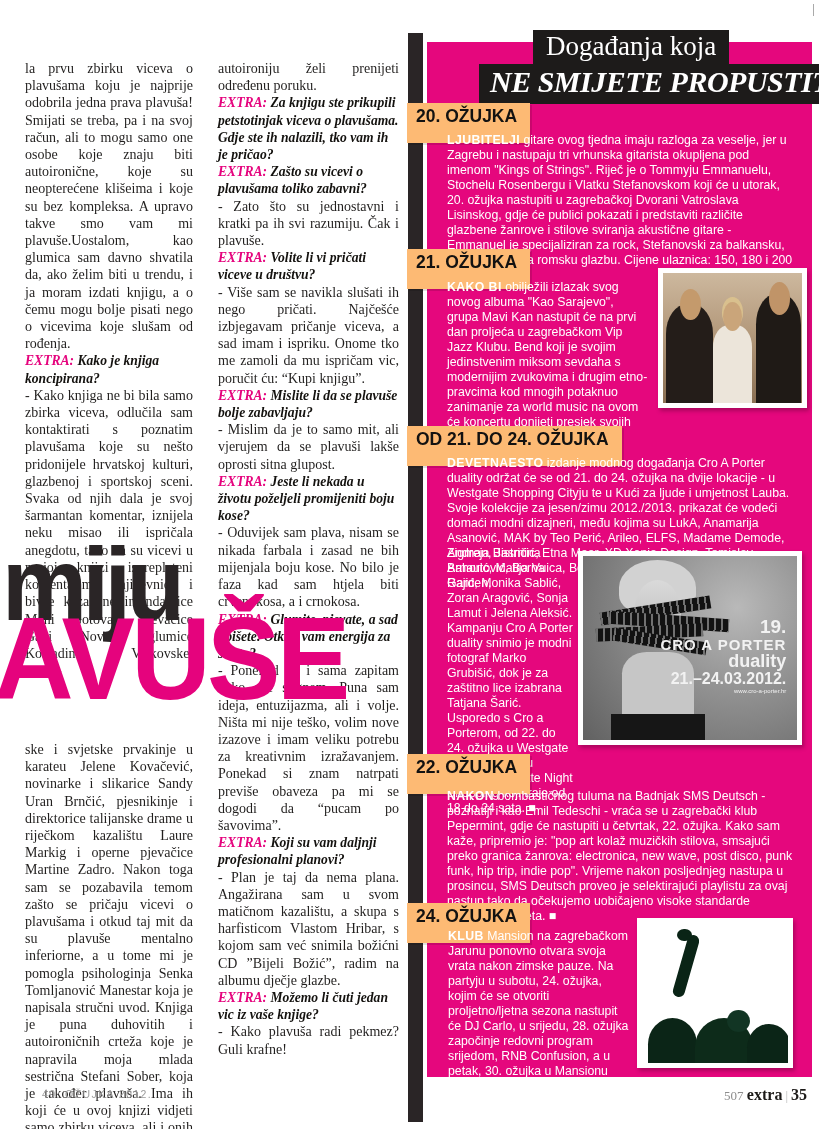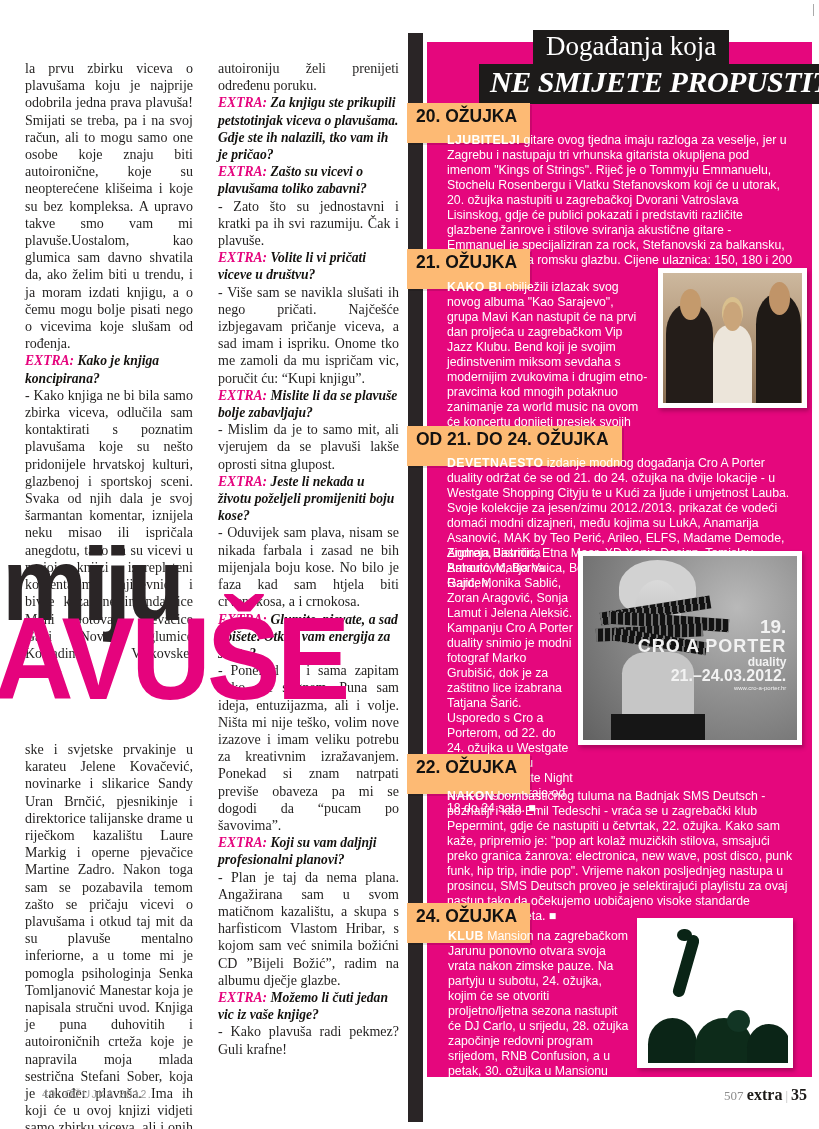--- a/index.html
+++ b/index.html
@@ -79,22 +79,22 @@
   .c-chest{left:18%;top:52%;width:34%;height:34%;background:#c6c6c6;border-radius:34% 34% 0 0;}
   .c-top{left:13%;bottom:0;width:44%;height:14%;background:#161616;}
   .tape{height:7%;background:#121212 repeating-linear-gradient(90deg,rgba(255,255,255,.4) 0 2px,transparent 2px 7px);}
   .tape1{left:8%;top:26%;width:52%;transform:rotate(-9deg);}
   .tape2{left:12%;top:32%;width:56%;transform:rotate(4deg);}
   .tape3{left:6%;top:38%;width:50%;transform:rotate(-3deg);}
   .tape4{left:14%;top:43%;width:44%;transform:rotate(9deg);}
   .poster-text{position:absolute;right:5%;top:33%;text-align:right;color:#f2f2f2;
                font-family:"Liberation Sans",sans-serif;line-height:1.05;}
   .poster-text .pt1{font-size:19px;font-weight:bold;}
-  .poster-text .pt2{font-size:18px;font-weight:bold;letter-spacing:1px;}
-  .poster-text .pt3{font-size:12px;font-weight:bold;}
+  .poster-text .pt2{font-size:15px;font-weight:bold;letter-spacing:1px;}
+  .poster-text .pt3{font-size:18px;font-weight:bold;}
   .poster-text .pt4{font-size:16px;font-weight:bold;}
   .poster-text .pt5{font-size:6px;}
 
   #fig-club .art{background:linear-gradient(200deg,#eefdе9 0%,#b9f0a0 10%,#6cc776 30%,#2e8c4c 55%,#154a2c 78%,#0a2718 100%);}
   .k-flash{left:30%;top:-12%;width:70%;height:55%;background:radial-gradient(circle,rgba(255,255,255,.95) 0%,rgba(255,255,255,.35) 45%,transparent 70%);}
   .k-beam1{left:55%;top:-10%;width:9%;height:80%;background:linear-gradient(rgba(255,255,255,.75),transparent);transform:rotate(32deg);}
   .k-beam2{left:70%;top:-10%;width:6%;height:75%;background:linear-gradient(rgba(255,255,255,.6),transparent);transform:rotate(-20deg);}
   .k-arm{left:26%;top:8%;width:8%;height:46%;background:#0a2416;transform:rotate(16dedeg);border-radius:8px;}
   .k-arm{transform:rotate(16deg);}
   .k-hand{left:24%;top:4%;width:10%;height:9%;background:#0a2416;border-radius:50%;}

